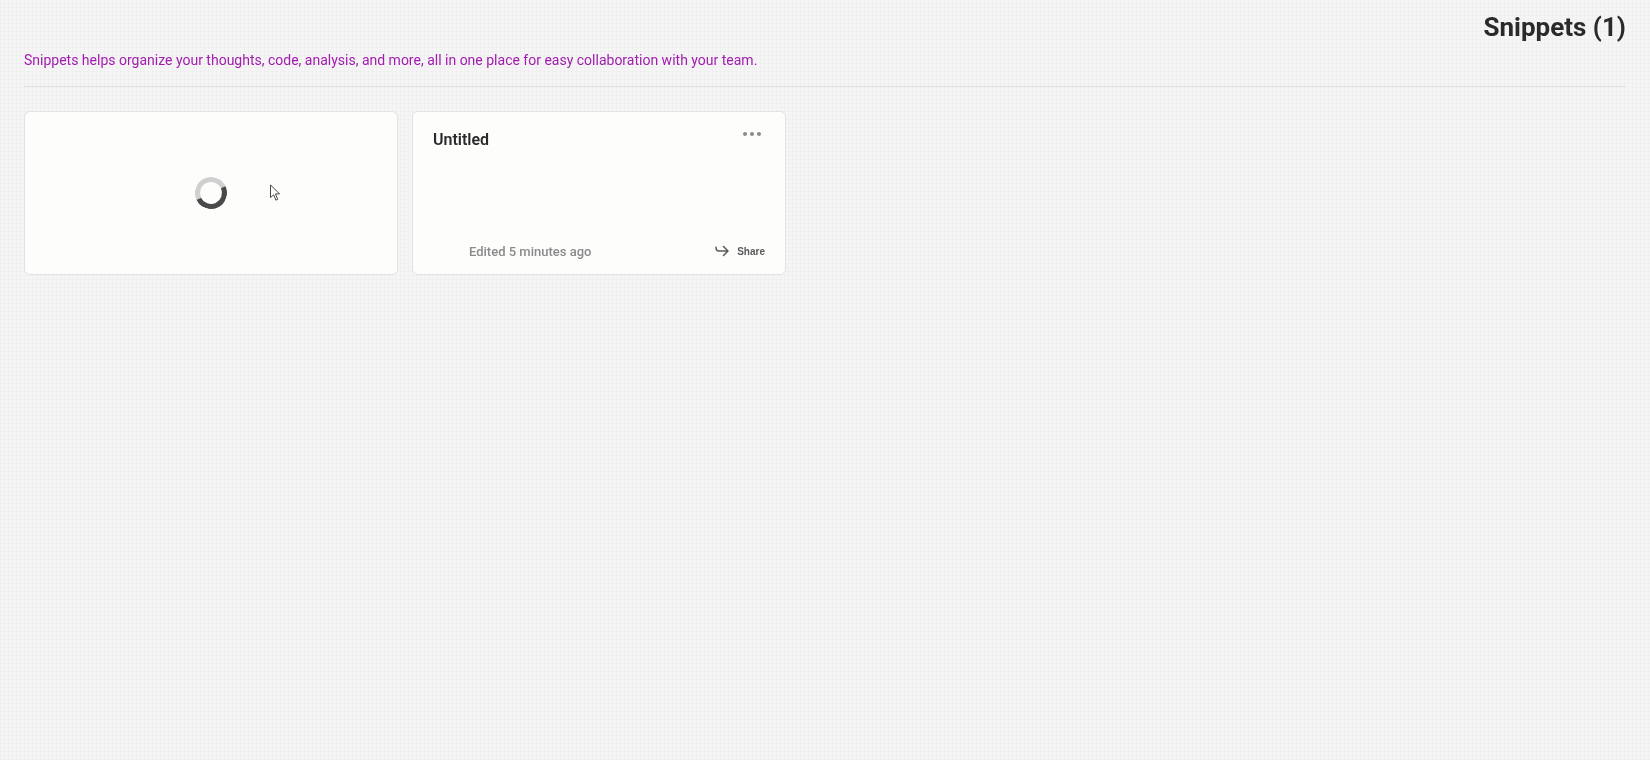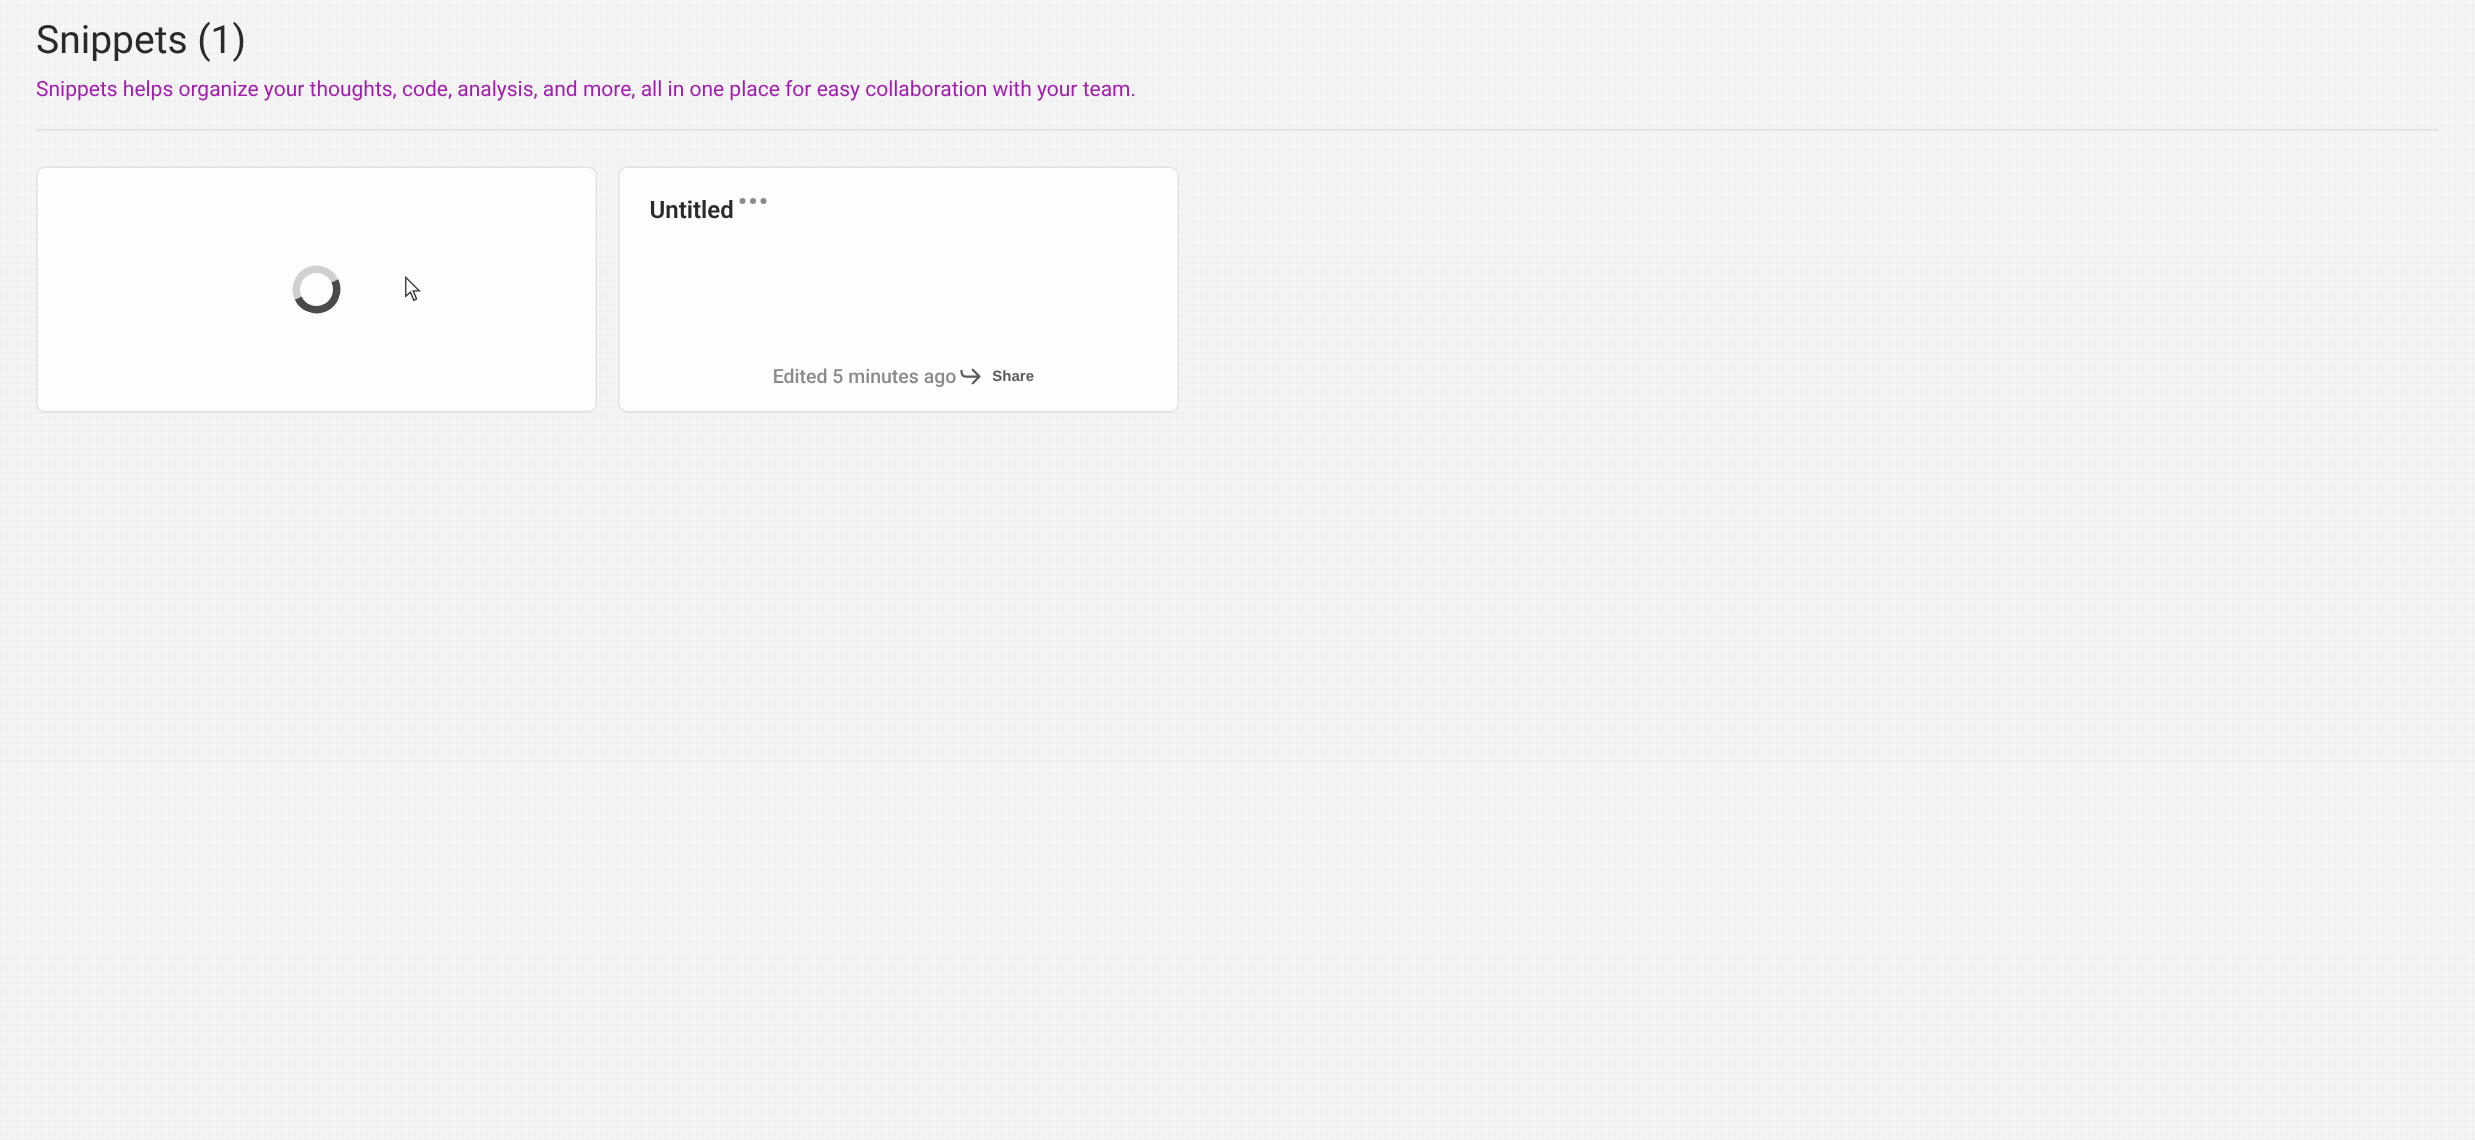--- a/index.html
+++ b/index.html
@@ -13,23 +13,24 @@
       background-image: 
         repeating-linear-gradient(0deg, rgba(0,0,0,0.015) 0px, rgba(0,0,0,0.015) 1px, transparent 1px, transparent 4px),
         repeating-linear-gradient(90deg, rgba(0,0,0,0.015) 0px, rgba(0,0,0,0.015) 1px, transparent 1px, transparent 4px);
       width: 1650px;
       height: 760px;
       padding: 12px 24px;
       position: relative;
     }
     .page-title {
       font-size: 26px;
-      font-weight: 400;
+      font-weight: 700;
       color: #2a2a2a;
       margin-bottom: 10px;
+      text-align: right;
     }
     .page-subtitle {
       font-size: 14px;
       color: #a21caf;
       margin-bottom: 18px;
     }
     .divider {
       border: none;
       border-top: 1px solid #e0e0e0;
       margin-bottom: 24px;
@@ -56,20 +57,22 @@
       height: 32px;
       border: 5px solid #d0d0d0;
       border-right-color: #4a4a4a;
       border-bottom-color: #4a4a4a;
       border-radius: 50%;
       transform: rotate(20deg);
     }
     .snippet-card {
       padding: 18px 20px 14px 20px;
       display: flex;
+      flex-direction: column;
+      justify-content: center;
     }
     .snippet-header {
       display: flex;
       justify-content: space-between;
       align-items: flex-start;
     }
     .snippet-title {
       font-size: 16px;
       font-weight: 600;
       color: #2a2a2a;
@@ -90,20 +93,21 @@
       height: 4px;
       background: #8a8a8a;
       border-radius: 50%;
       display: inline-block;
     }
     .snippet-footer {
       margin-top: auto;
       display: flex;
       justify-content: space-between;
       align-items: center;
+      margin-left: 36px;
     }
     .edited-time {
       font-size: 13px;
       color: #8a8a8a;
       font-weight: 500;
     }
     .share-btn {
       background: none;
       border: none;
       cursor: pointer;

